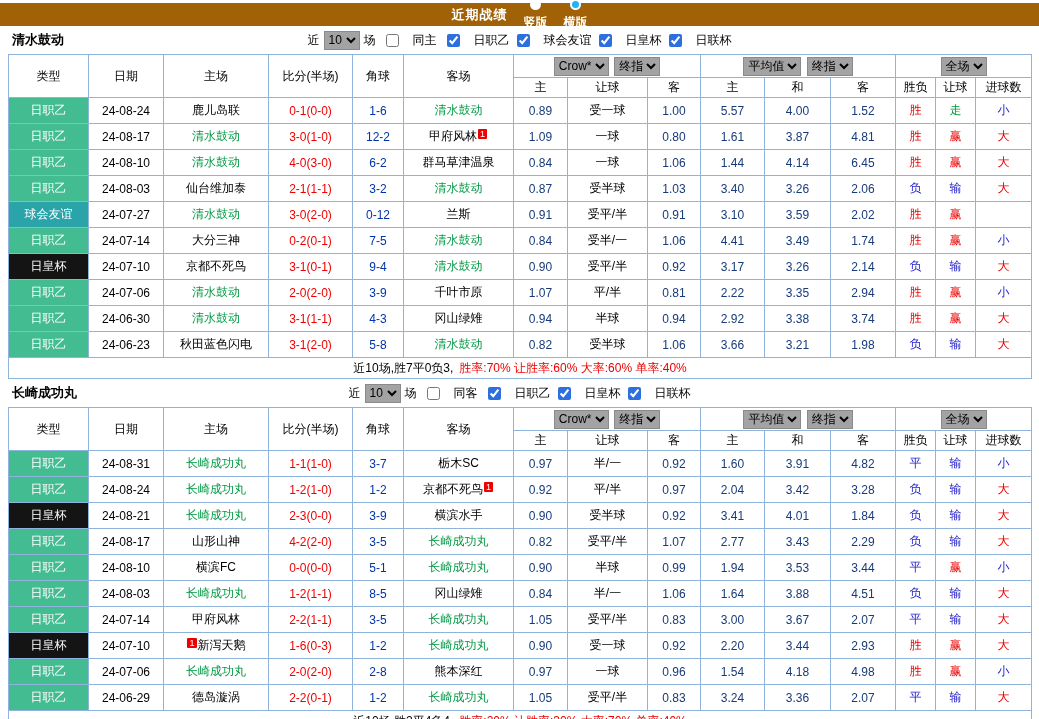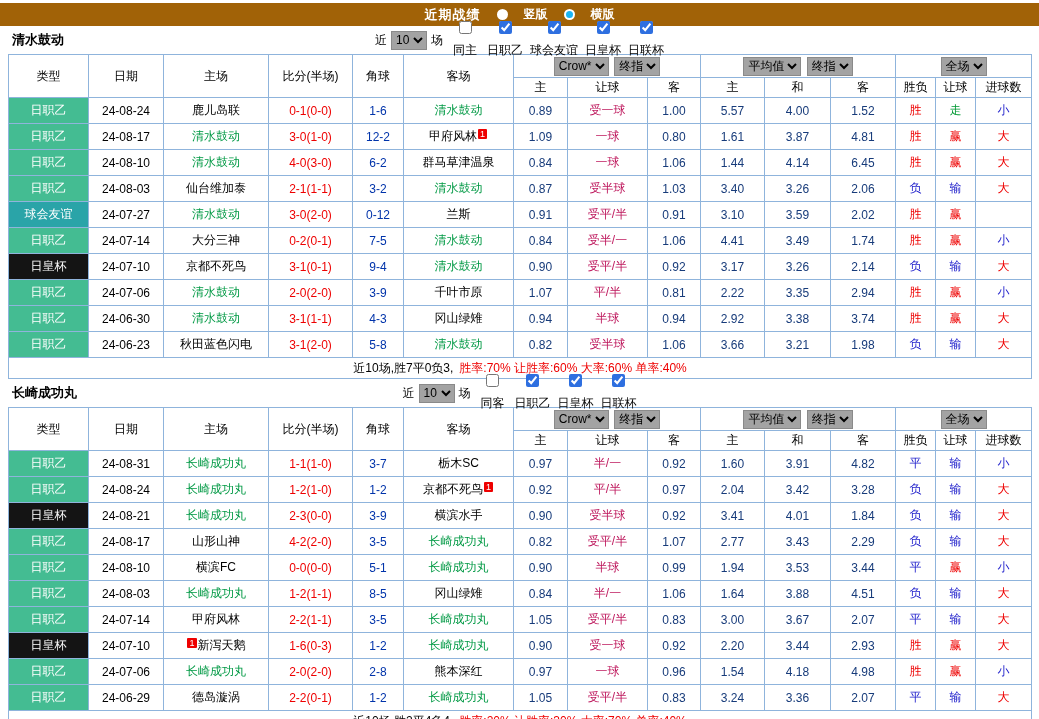--- a/index.html
+++ b/index.html
@@ -2,49 +2,49 @@
 <html><head>
 <meta charset="utf-8">
 <style>
   html,body{margin:0;padding:0;}
   body{width:1039px;height:719px;overflow:hidden;background:#fff;
        font-family:"Liberation Sans","DejaVu Sans",sans-serif;font-size:12px;color:#000;}
   
   .topbar{margin-top:3px;height:23px;background:#a16207;color:#fff;
           display:flex;align-items:center;justify-content:center;gap:16px;}
   .topbar .title{font-weight:bold;font-size:13px;letter-spacing:1px;}
-  .topbar label{display:inline-flex;align-items:center;gap:16px;cursor:pointer;font-weight:bold;}
+  .topbar label{display:inline-flex;align-items:center;gap:4px;cursor:pointer;font-weight:bold;flex-direction:column;}
   .dot{width:11px;height:11px;border-radius:50%;background:#fff;display:inline-block;box-sizing:border-box;}
   .dot.checked{padding:2px;}
   .dot.checked::after{content:'';display:block;width:7px;height:7px;border-radius:50%;background:#19b5f5;}
   
   .section-band{position:relative;height:28px;display:flex;align-items:center;}
   .team-name{position:absolute;left:12px;font-weight:bold;font-size:13px;}
   .filter{margin:0 auto;display:flex;align-items:center;gap:3px;}
-  .filter label{display:inline-flex;align-items:center;gap:8px;margin-left:7px;flex-direction:column;}
+  .filter label{display:inline-flex;align-items:center;gap:14px;margin-left:7px;}
   .leagues{display:inline-flex;align-items:center;}
   input[type=checkbox]{width:13px;height:13px;margin:0;accent-color:#2e6fe0;}
   select{font-family:inherit;font-size:12px;height:19px;border:1px solid #8a8a8a;background:#a3a3a3;margin:0 1px;}
   
   table{border-collapse:collapse;table-layout:fixed;width:1023px;margin:0 8px;}
   th,td{border:1px solid #8fb4dc;text-align:center;padding:0;overflow:hidden;white-space:nowrap;}
   thead th{font-weight:normal;background:#fff;}
   tr.h1 th{height:22px;}
   tr.h2 th{height:19px;}
   tbody td{height:25px;}
   .summary-row td{height:20px;}
   .lg-green{background:#44bc92;color:#fff;}
   .lg-teal{background:#2aa4a8;color:#fff;}
   .lg-dark{background:#141414;color:#fff;}
   .team{color:#000;}
   .team.focus{color:#009944;}
   .score{color:#ee0000;}
   .corner{color:#0033aa;}
   .odds{color:#173b7a;}
-  .line{color:#be185d;}
+  .line{color:#000000;}
   .res.r{color:#ee0000;}
   .res.b{color:#2222cc;}
   .res.g{color:#009933;}
   .badge{background:#ee0000;color:#fff;font-size:9px;line-height:11px;padding:0 2px;border-radius:1px;vertical-align:3px;margin:0 1px;}
   .stats{color:#ee0000;margin-left:6px;}
 </style>
 </head>
 <body>
 
 <div class="topbar">

